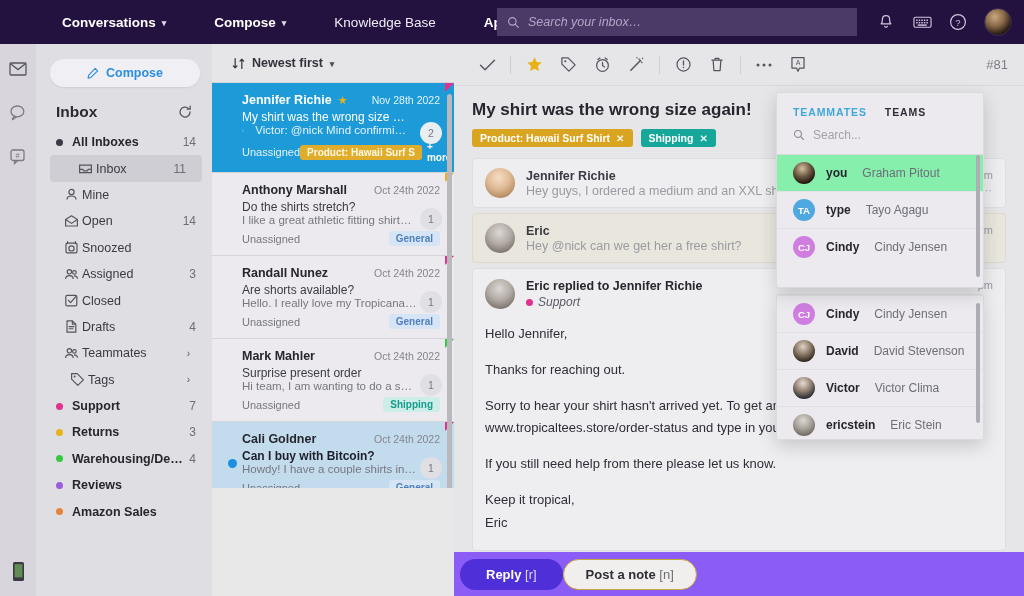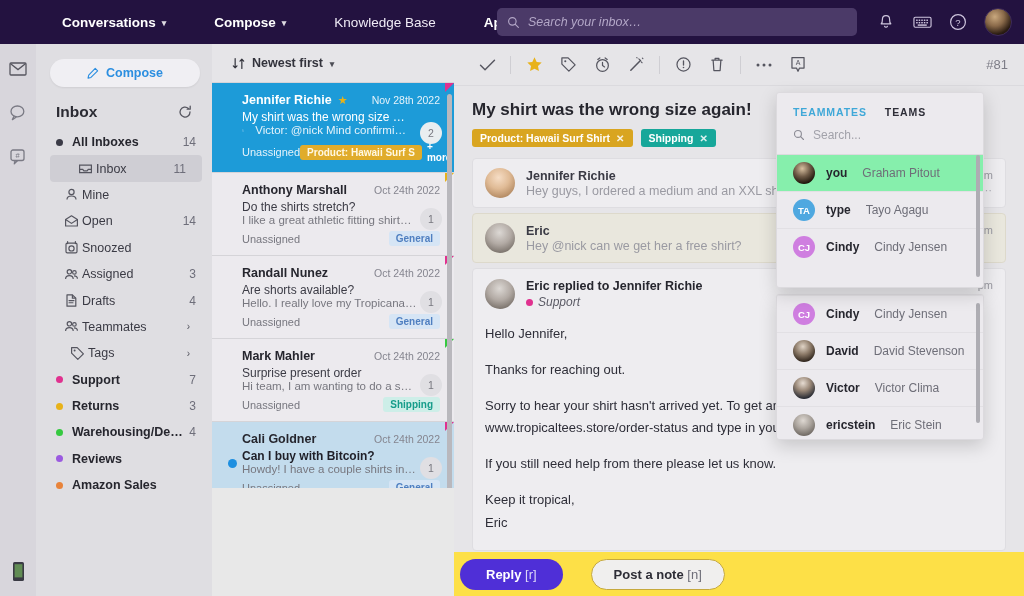--- a/index.html
+++ b/index.html
@@ -24,21 +24,21 @@
     padding: 6px 10px; margin-right: 28px;
     display: flex; align-items: center; gap: 6px;
     cursor: pointer; white-space: nowrap;
   }
   .topnav-item.plain { font-weight: 500; color: #f0ecf6; }
   .caret { font-size: 9px; opacity: .85; transform: translateY(1px); }
 
   .search-wrap {
     position: absolute; left: 497px; top: 8px;
     width: 360px; height: 28px;
-    background: #4b3a68; border-radius: 5px;
+    background: #4b3a68; border-radius: 0;
     display: flex; align-items: center; padding: 0 10px; gap: 8px;
   }
   .search-wrap svg { flex: none; }
   .search-input {
     flex: 1; background: transparent; border: 0; outline: none;
     color: #cfc6de; font-size: 12.5px; font-style: italic;
     font-family: "Liberation Sans", sans-serif;
   }
   .search-input::placeholder { color: #b3a7c7; font-style: italic; }
 
@@ -192,21 +192,21 @@
   }
   .open-head { display: flex; align-items: flex-start; gap: 11px; }
   .oh-title { font-size: 12.5px; font-weight: 700; color: #26262e; }
   .oh-sub { font-size: 12px; color: #5a5a64; font-style: italic; display: flex; align-items: center; gap: 5px; margin-top: 2px; }
   .body { margin-top: 14px; font-size: 13px; color: #2e2e38; line-height: 1.75; }
   .body p { margin-bottom: 13px; }
   .body p:last-child { margin-bottom: 0; }
 
   .reply-bar {
     position: absolute; bottom: 0; left: 0; width: 570px; height: 44px;
-    background: #fde047; display: flex; align-items: center; gap: 28px; padding-left: 6px;
+    background: #8b5cf6; display: flex; align-items: center; gap: 0; padding-left: 6px;
   }
   .btn-reply {
     background: #4f2fd7; color: #ffffff; font-size: 13px; font-weight: 700;
     padding: 8px 26px; border-radius: 18px; border: 0; cursor: pointer;
     font-family: "Liberation Sans", sans-serif;
   }
   .btn-reply .k { font-weight: 400; opacity: .8; }
   .btn-note {
     background: #f0efee; color: #2d2d36; font-size: 13px; font-weight: 600;
     padding: 7px 22px; border-radius: 18px; border: 1.5px solid #c6a93d; cursor: pointer;
@@ -416,20 +416,30 @@
               <path d="M1.6 12c0-2.2 1.7-3.3 3.8-3.3S9.2 9.8 9.2 12" fill="none" stroke="#55555f" stroke-width="1.2"></path>
               <path d="M10 8.8c2 0 3.4 1 3.4 3" fill="none" stroke="#55555f" stroke-width="1.2"></path>
             </svg>
           </span>
           <span class="lbl">Assigned</span>
           <span class="cnt">3</span>
         </div>
         <div class="sb-row indent">
           <span class="ic">
             <svg width="15" height="15" viewBox="0 0 15 15">
+              <rect x="1.8" y="2.4" width="11" height="10.4" rx="1.4" fill="none" stroke="#55555f" stroke-width="1.2"></rect>
+              <path d="M4.4 7.4 6.6 9.6 11.6 3.8" fill="none" stroke="#55555f" stroke-width="1.3" stroke-linecap="round" stroke-linejoin="round"></path>
+            </svg>
+          </span>
+          <span class="lbl">Closed</span>
+          <span class="cnt"></span>
+        </div>
+        <div class="sb-row indent">
+          <span class="ic">
+            <svg width="15" height="15" viewBox="0 0 15 15">
               <path d="M3 1.8h5.4l3.4 3.4v8H3z" fill="none" stroke="#55555f" stroke-width="1.2" stroke-linejoin="round"></path>
               <path d="M8.4 1.8v3.4h3.4" fill="none" stroke="#55555f" stroke-width="1.2"></path>
               <path d="M5 7.6h5M5 9.8h4" stroke="#55555f" stroke-width="1.1" stroke-linecap="round"></path>
             </svg>
           </span>
           <span class="lbl">Drafts</span>
           <span class="cnt">4</span>
         </div>
         <div class="sb-row indent">
           <span class="ic">

